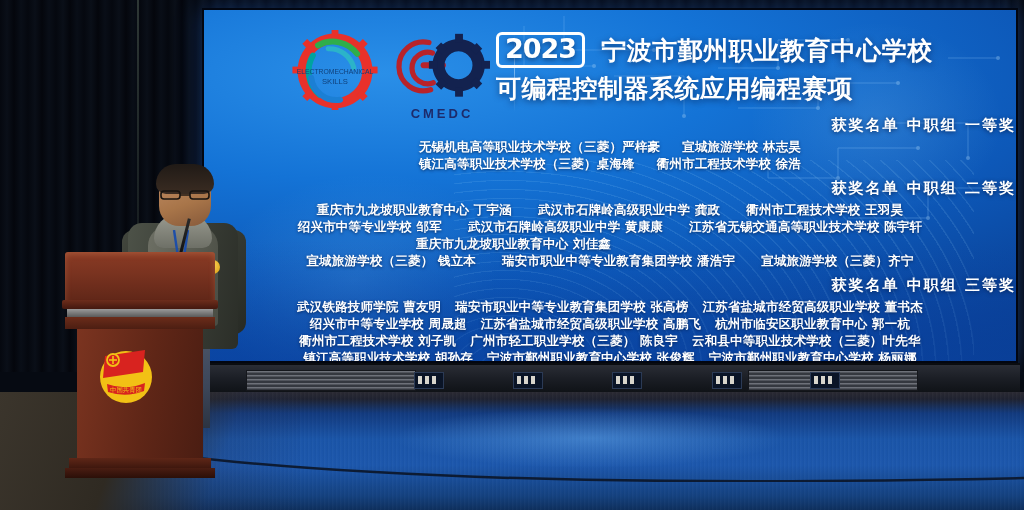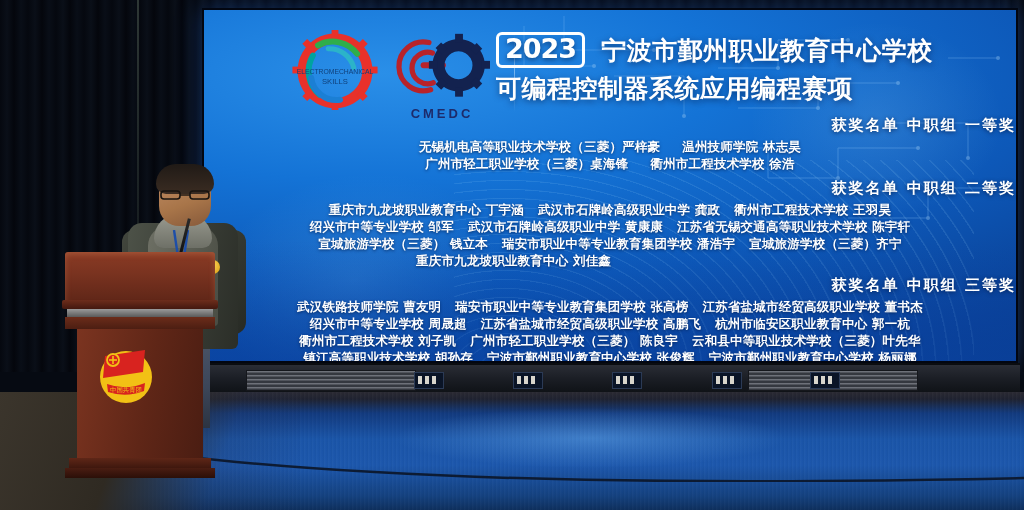--- a/index.html
+++ b/index.html
@@ -71,21 +71,21 @@
   
   .awards{position:absolute;left:0;top:104px;width:812px;color:#ffffff;
     font-family:"DejaVu Sans",sans-serif;}
   .award-head{text-align:right;font-size:15px;font-weight:bold;letter-spacing:2px;
     text-shadow:0 1px 4px rgba(0,20,60,.7);margin:2px 0 3px 0;}
   .award-rows{font-size:12.5px;font-weight:bold;letter-spacing:.2px;
     text-shadow:0 1px 3px rgba(0,25,70,.75);}
   .arow{display:flex;justify-content:center;gap:12px;line-height:17px;white-space:nowrap;}
   .arow span{display:inline-block;}
   .grp1 .arow{gap:22px;}
-  .grp2 .arow{gap:14px;align-items:center;}
+  .grp2 .arow{gap:26px;align-items:center;}
   .grp3 .arow{gap:14px;}
   .sec-gap{height:5px;}
 
   
   .rack{position:absolute;left:200px;top:363px;width:820px;height:30px;
     background:linear-gradient(180deg,#2a2d35 0%,#1b1e25 45%,#0d1014 100%);
     border-top:2px solid #0a0c10;}
   .vent{position:absolute;top:5px;height:19px;
     background:repeating-linear-gradient(180deg,#6e7179 0px,#6e7179 1px,#35383f 2px,#35383f 4px);
     border:1px solid #15171c;}
@@ -274,51 +274,51 @@
       <div class="t-line2">可编程控制器系统应用编程赛项</div>
     </div>
 
     <div class="awards">
 
       <div class="grp1">
         <div class="award-head">获奖名单  中职组  一等奖</div>
         <div class="award-rows">
           <div class="arow">
             <span>无锡机电高等职业技术学校（三菱）严梓豪</span>
-            <span>温州技师学院 林志昊</span>
-          </div>
-          <div class="arow">
-            <span>广州市轻工职业学校（三菱）桌海锋</span>
+            <span>宣城旅游学校 林志昊</span>
+          </div>
+          <div class="arow">
+            <span>镇江高等职业技术学校（三菱）桌海锋</span>
             <span>衢州市工程技术学校 徐浩</span>
           </div>
         </div>
       </div>
 
       <div class="sec-gap"></div>
 
       <div class="grp2">
         <div class="award-head">获奖名单  中职组  二等奖</div>
         <div class="award-rows">
           <div class="arow">
             <span>重庆市九龙坡职业教育中心 丁宇涵</span>
             <span>武汉市石牌岭高级职业中学 龚政</span>
             <span>衢州市工程技术学校 王羽昊</span>
           </div>
           <div class="arow">
             <span>绍兴市中等专业学校 邹军</span>
             <span>武汉市石牌岭高级职业中学 黄康康</span>
             <span>江苏省无锡交通高等职业技术学校 陈宇轩</span>
           </div>
+          <div class="arow" style="justify-content:flex-start;padding-left:212px">
+            <span>重庆市九龙坡职业教育中心 刘佳鑫</span>
+          </div>
           <div class="arow">
             <span>宣城旅游学校（三菱） 钱立本</span>
             <span>瑞安市职业中等专业教育集团学校 潘浩宇</span>
             <span>宣城旅游学校（三菱）齐宁</span>
-          </div>
-          <div class="arow" style="justify-content:flex-start;padding-left:212px">
-            <span>重庆市九龙坡职业教育中心 刘佳鑫</span>
           </div>
         </div>
       </div>
 
       <div class="sec-gap"></div>
 
       <div class="grp3">
         <div class="award-head">获奖名单  中职组  三等奖</div>
         <div class="award-rows">
           <div class="arow">

